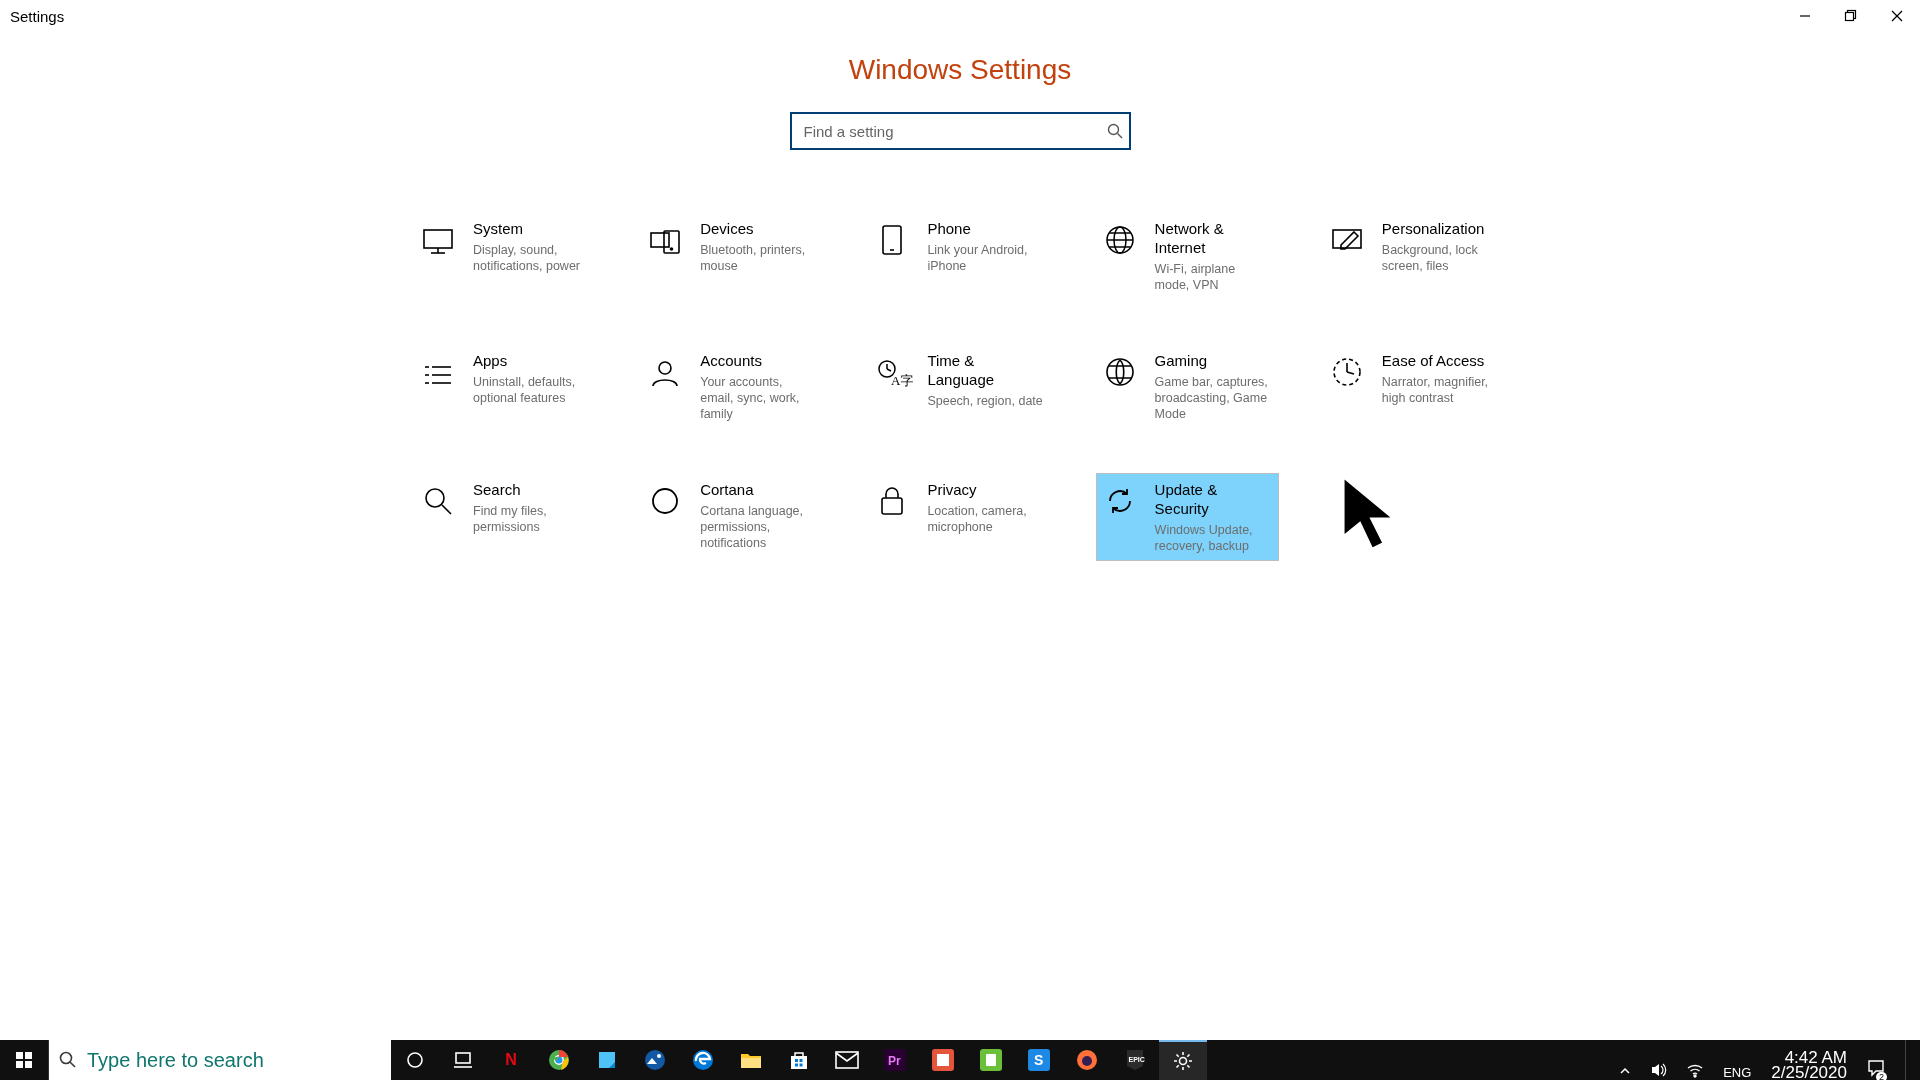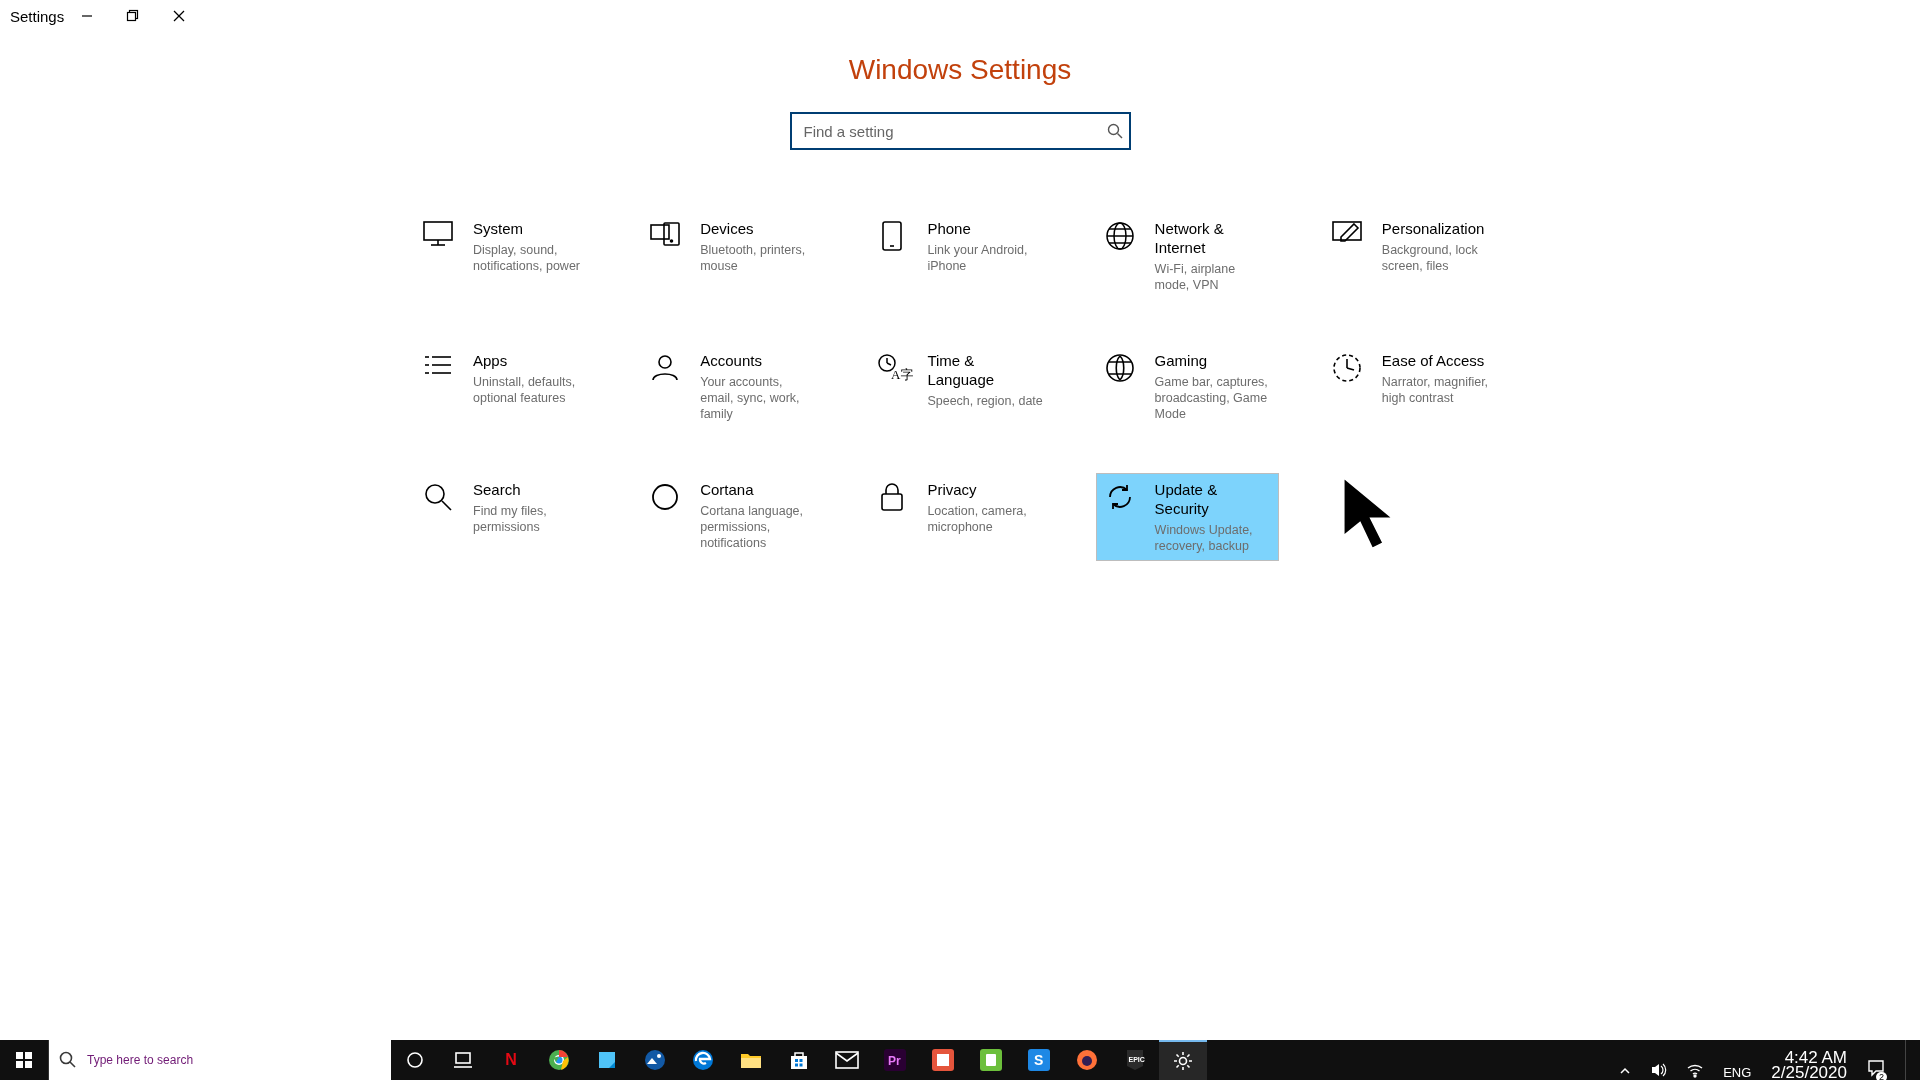--- a/index.html
+++ b/index.html
@@ -1,48 +1,48 @@
 <!DOCTYPE html>
 <html><head>
 <meta charset="utf-8">
 <style>
   html,body{margin:0;padding:0;width:1920px;height:1080px;background:#fff;font-family:"Segoe UI",Arial,sans-serif;overflow:hidden;color:#000}
   
-  .titlebar{height:32px;display:flex;align-items:center;justify-content:flex-start;padding-left:10px}
+  .titlebar{height:32px;display:flex;align-items:center;justify-content:space-between;padding-left:10px}
   .titlebar .title{font-size:15px;color:#000}
   .titlebar .controls{display:flex;height:100%}
   .titlebar .controls .btn{width:46px;height:32px;display:flex;align-items:center;justify-content:center;color:#000}
   .titlebar .controls .btn svg{stroke:#000;stroke-width:1.2;fill:none}
   
   h1{font-weight:400;font-size:28px;text-align:center;margin:22px 0 26px 0;color:#c2410c}
   
   .searchwrap{display:flex;justify-content:center}
   .search{width:337px;height:34px;border:2px solid #003e73;display:flex;align-items:center;background:#fff}
   .search input{flex:1;border:none;outline:none;font-size:15px;padding:0 12px;color:#000}
   .search input::placeholder{color:#666}
   .search .sicon{width:28px;display:flex;align-items:center;justify-content:center}
   
   .grid{width:1092px;margin:62px auto 0 auto;display:grid;grid-template-columns:repeat(5,1fr);column-gap:50px;row-gap:44px;gap:44px;}
   .cat{display:flex;align-items:flex-start;gap:18px;padding:6px;border:1px solid transparent;cursor:default}
   .cat.hover{border:1px solid #bdbdbd;background:#7dd3fc}
-  .cat .cicon{width:34px;height:34px;display:flex;align-items:flex-start;justify-content:center;flex-shrink:0;color:#000;margin-top:2px}
+  .cat .cicon{width:34px;height:34px;display:flex;align-items:flex-end;justify-content:center;flex-shrink:0;color:#000;margin-top:2px}
   .cat .cicon svg{stroke:#000;}
   .cat .txt .t{font-size:15px;color:#000;line-height:19px}
   .cat .txt .d{font-size:12.5px;color:#6d6d6d;line-height:16px;margin-top:4px;max-width:150px}
   
   .cursor{position:absolute;left:1340px;top:472px;pointer-events:none}
   .cursor svg{width:76px;height:94px}
   
   .taskbar{position:absolute;left:0;bottom:0;width:100%;height:40px;background:#101010;display:flex;align-items:stretch;color:#fff}
   .startbtn{width:48px;display:flex;align-items:center;justify-content:center}
   .startbtn .win{display:grid;grid-template-columns:7px 7px;grid-template-rows:7px 7px;gap:1.5px}
   .startbtn .win span{background:#fff}
   .tbsearch{display:flex;align-items:center;background:#fff;color:#3a3a3a;width:342px;height:40px;border-left:1px solid #333}
   .tbsearch .sicon{width:38px;display:flex;align-items:center;justify-content:center}
-  .tbsearch .ph{font-size:12px;color:#701a75}
+  .tbsearch .ph{font-size:20px;color:#0f766e}
   .tbicons{display:flex;align-items:stretch}
   .tbicons .ti{width:48px;display:flex;align-items:center;justify-content:center}
   .tbicons .ti.active{background:#272727;border-top:2px solid #76b9ed;box-sizing:border-box}
   .tbicons .ti .ico{width:24px;height:24px;display:flex;align-items:center;justify-content:center;font-weight:700}
   .tray{margin-left:auto;display:flex;align-items:flex-end;gap:20px;padding:0 8px;color:#fff;font-size:13px}
   .tray .clock{text-align:right;line-height:15px;font-size:17px}
   .tray .showdesk{width:6px;height:40px;border-left:1px solid #444}
   svg{overflow:visible}
 </style>
 </head>

